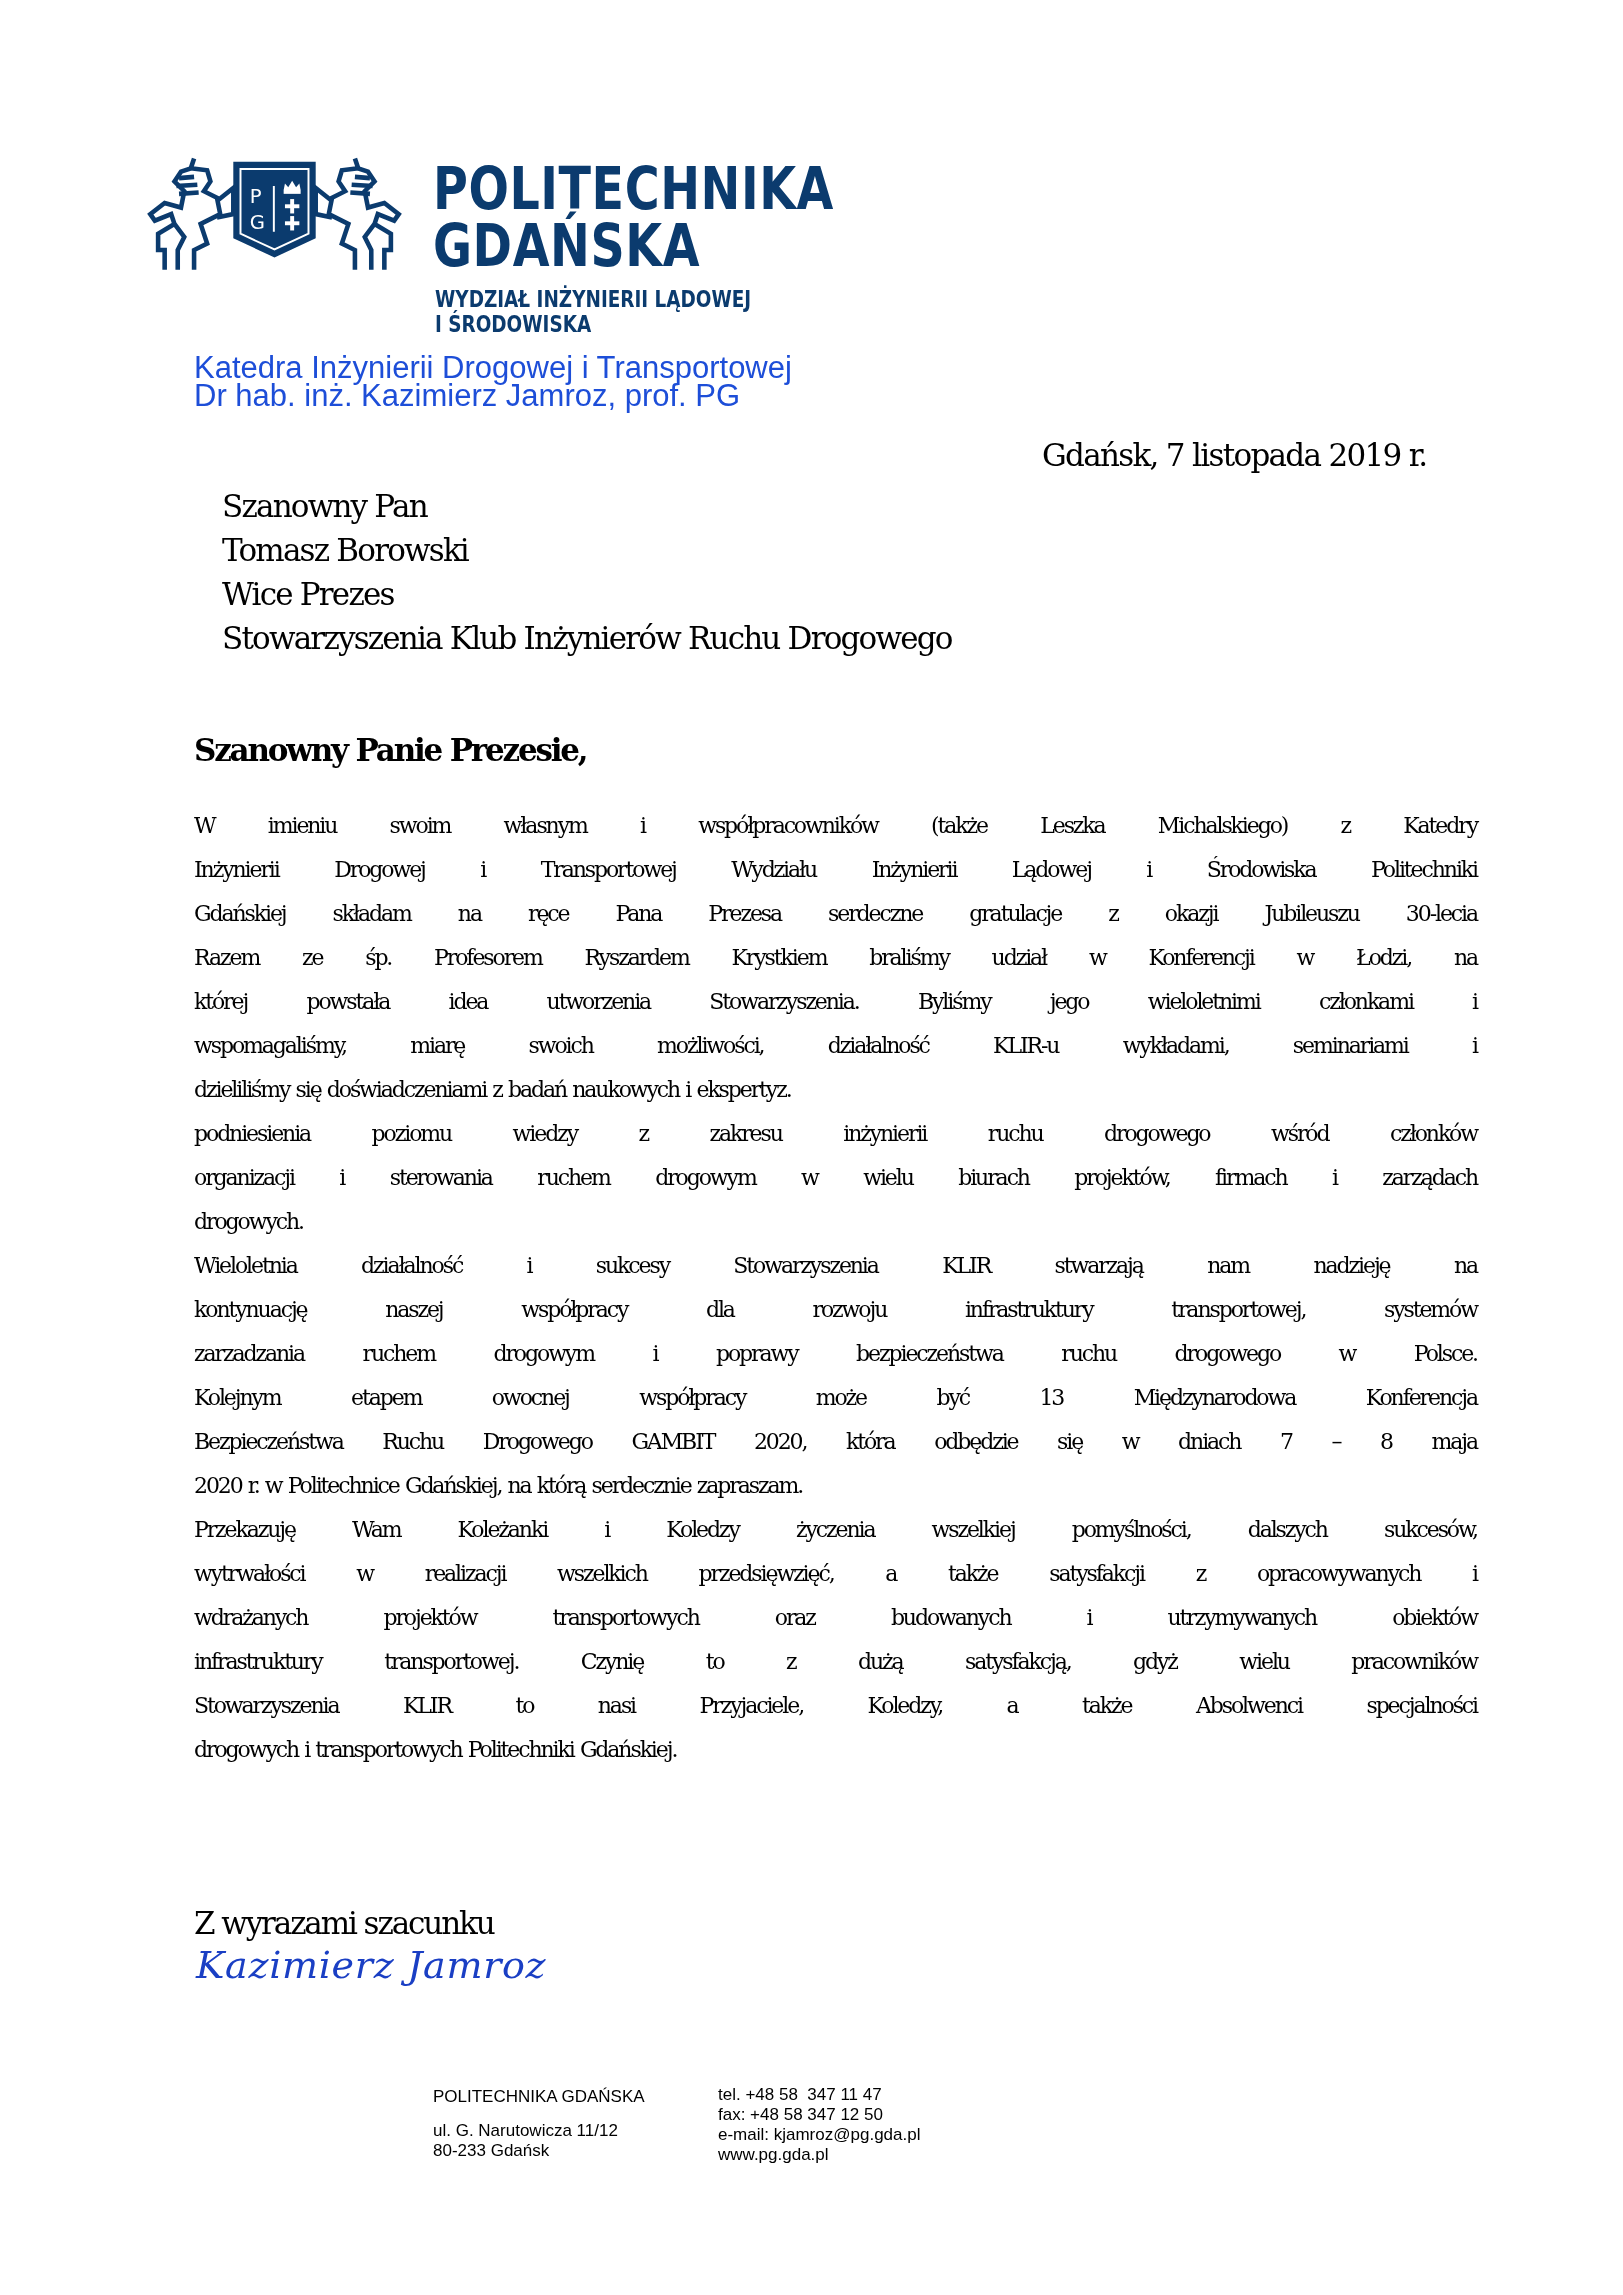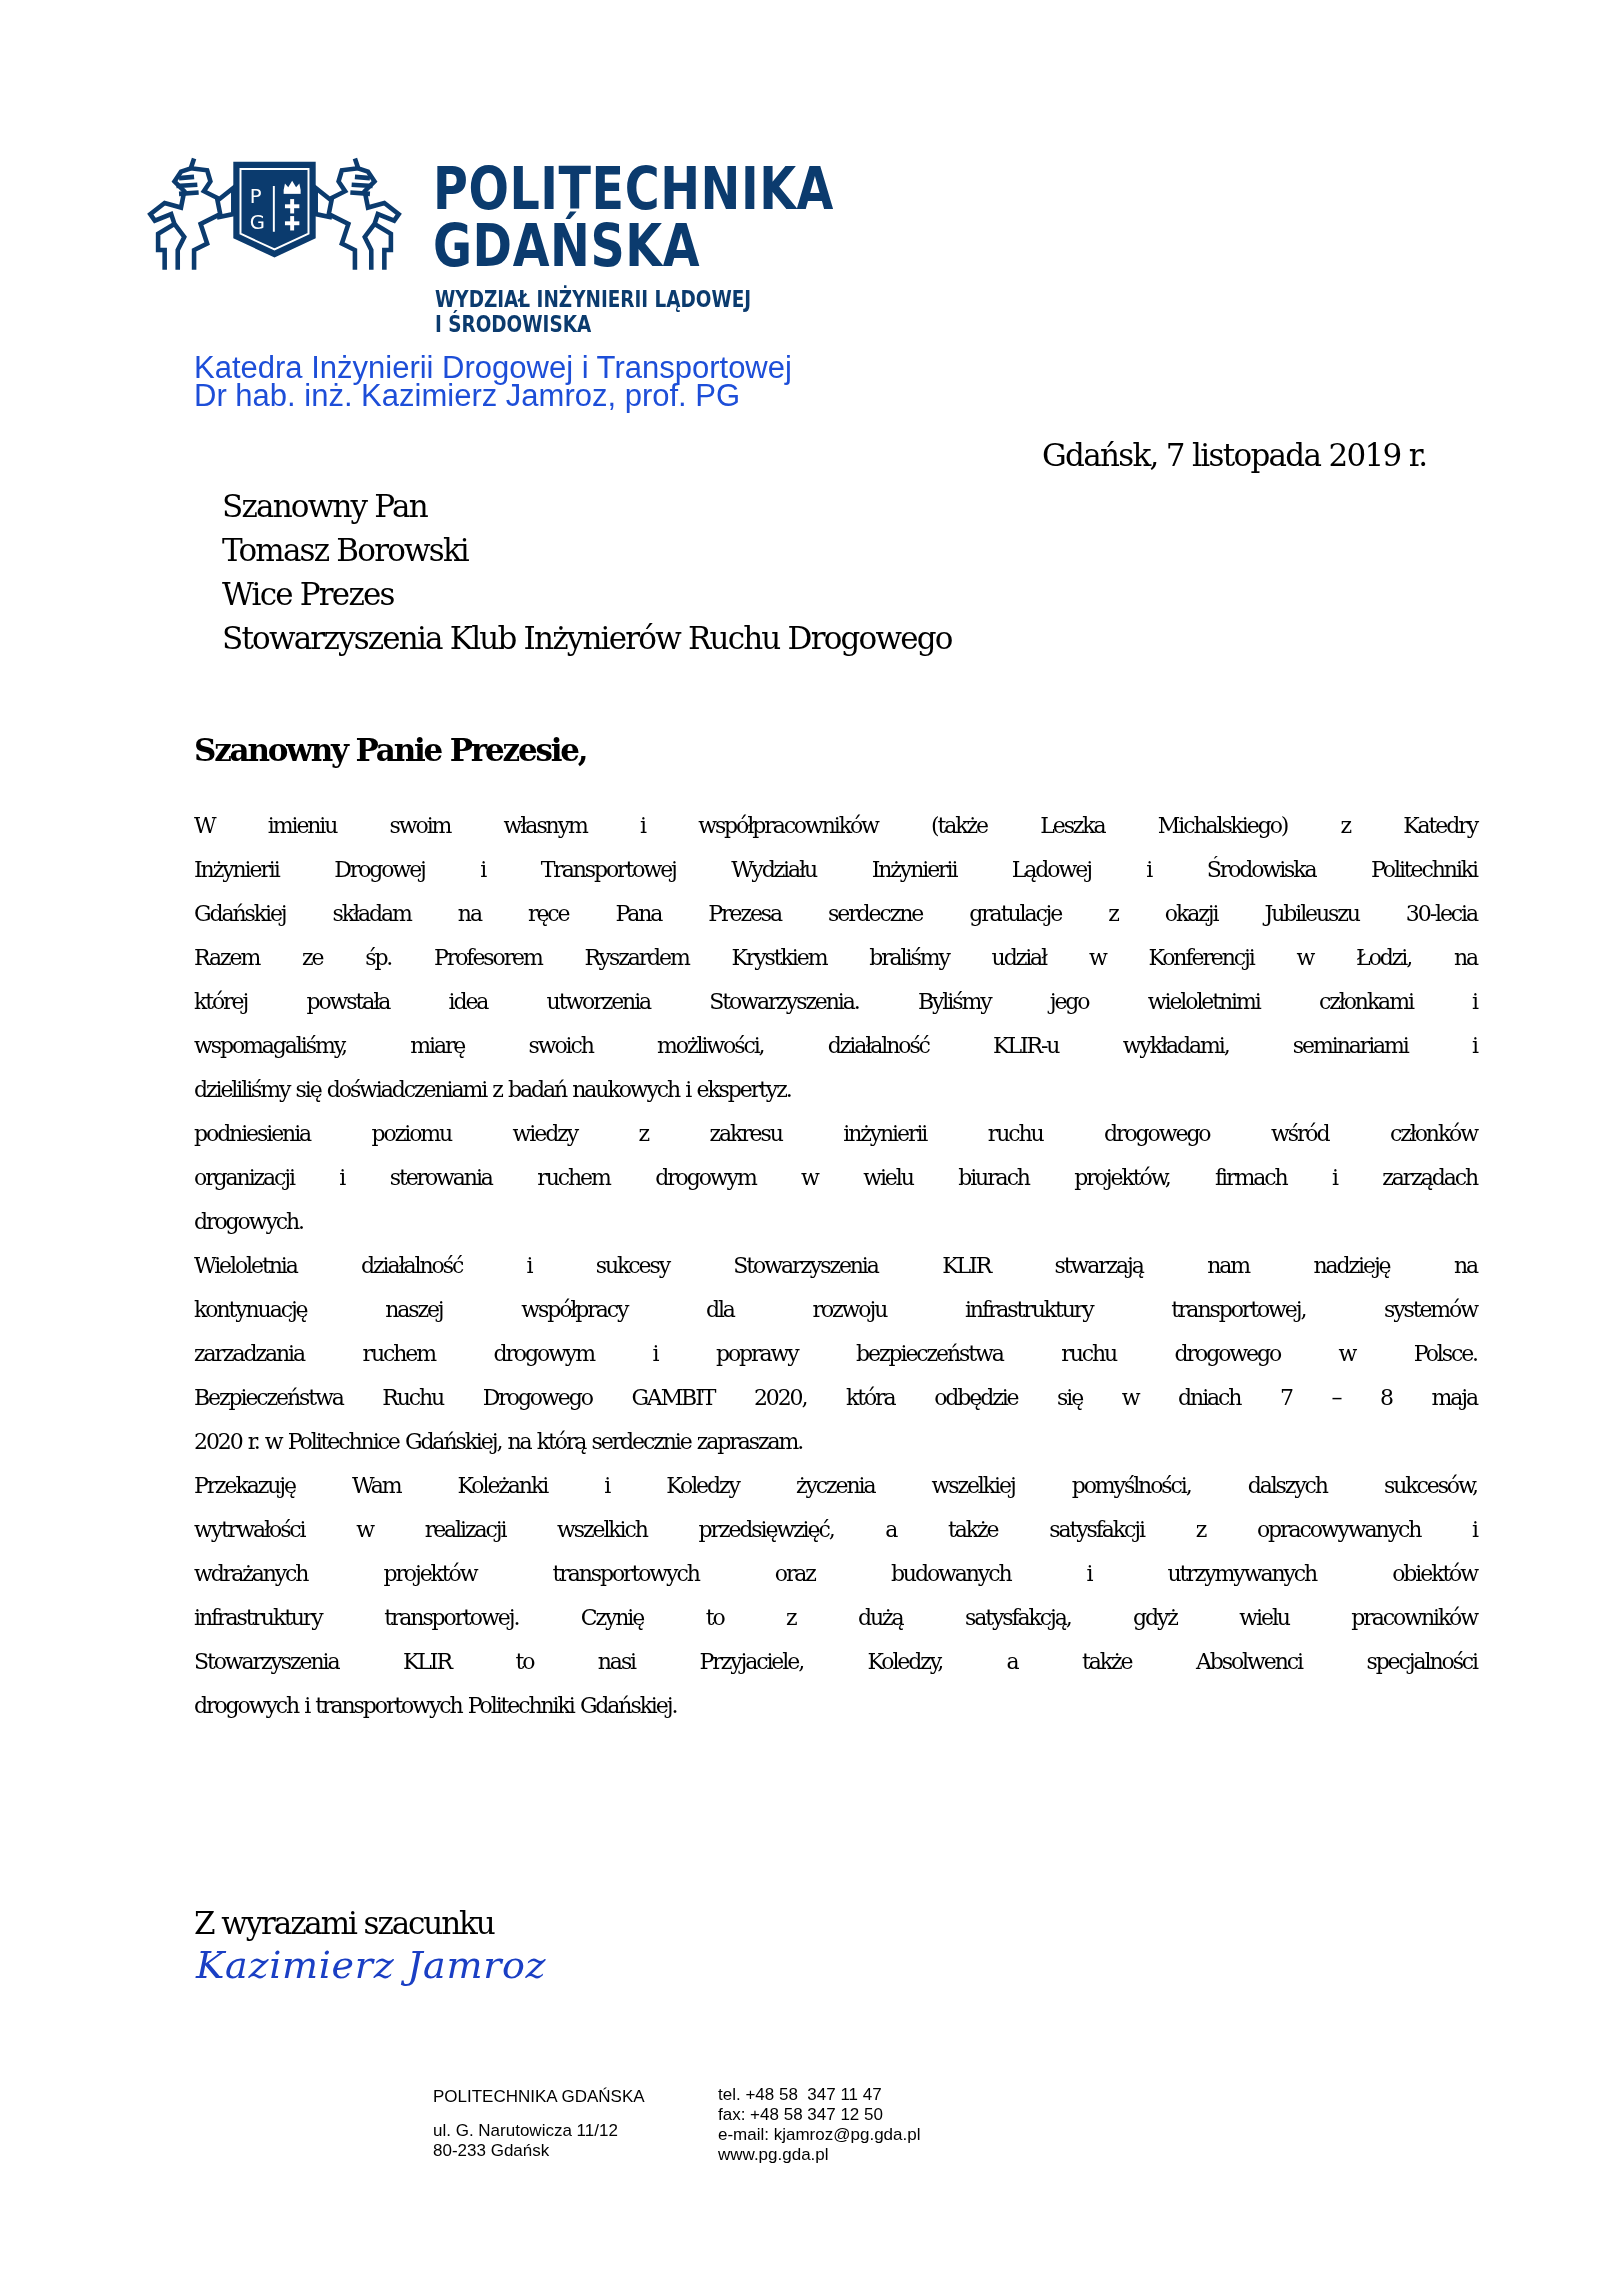--- a/index.html
+++ b/index.html
@@ -109,20 +109,21 @@
     </div>
     <div>
       <div class="line">podniesienia poziomu wiedzy z zakresu inżynierii ruchu drogowego wśród członków</div>
       <div class="line">organizacji i sterowania ruchem drogowym w wielu biurach projektów, firmach i zarządach</div>
       <div class="line last">drogowych.</div>
     </div>
     <div>
       <div class="line">Wieloletnia działalność i sukcesy Stowarzyszenia KLIR stwarzają nam nadzieję na</div>
       <div class="line">kontynuację naszej współpracy dla rozwoju infrastruktury transportowej, systemów</div>
       <div class="line">zarzadzania ruchem drogowym i poprawy bezpieczeństwa ruchu drogowego w Polsce.</div>
+      <div class="line">Kolejnym etapem owocnej współpracy może być 13 Międzynarodowa Konferencja</div>
       <div class="line">Bezpieczeństwa Ruchu Drogowego GAMBIT 2020, która odbędzie się w dniach 7 – 8 maja</div>
       <div class="line last">2020 r. w Politechnice Gdańskiej, na którą serdecznie zapraszam.</div>
     </div>
     <div>
       <div class="line">Przekazuję Wam Koleżanki i Koledzy życzenia wszelkiej pomyślności, dalszych sukcesów,</div>
       <div class="line">wytrwałości w realizacji wszelkich przedsięwzięć, a także satysfakcji z opracowywanych i</div>
       <div class="line">wdrażanych projektów transportowych oraz budowanych i utrzymywanych obiektów</div>
       <div class="line">infrastruktury transportowej. Czynię to z dużą satysfakcją, gdyż wielu pracowników</div>
       <div class="line">Stowarzyszenia KLIR to nasi Przyjaciele, Koledzy, a także Absolwenci specjalności</div>
       <div class="line last">drogowych i transportowych Politechniki Gdańskiej.</div>

